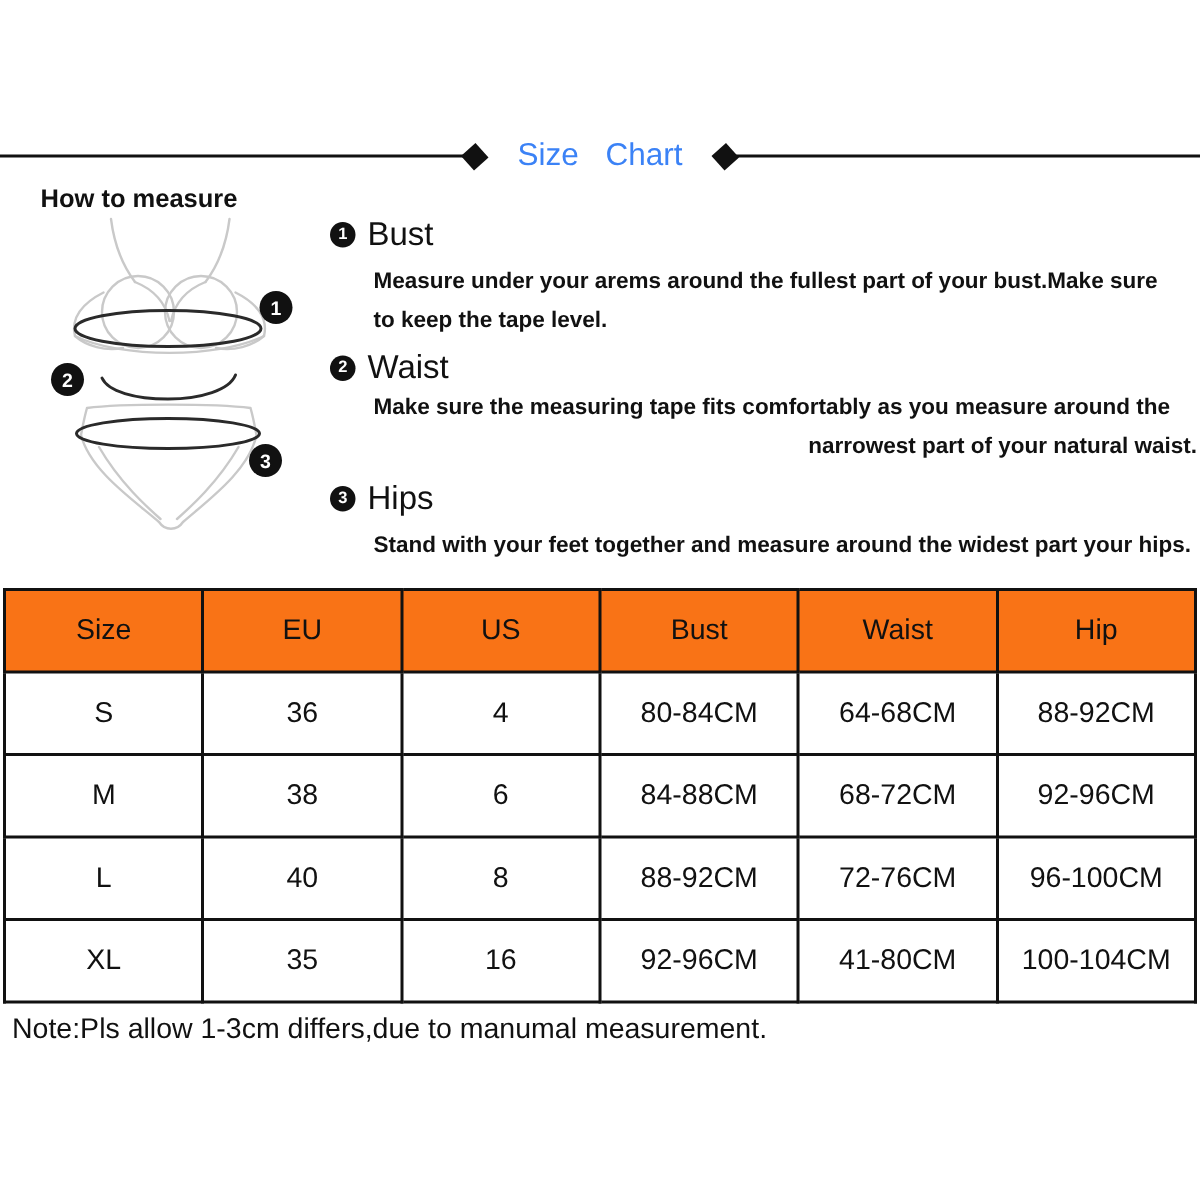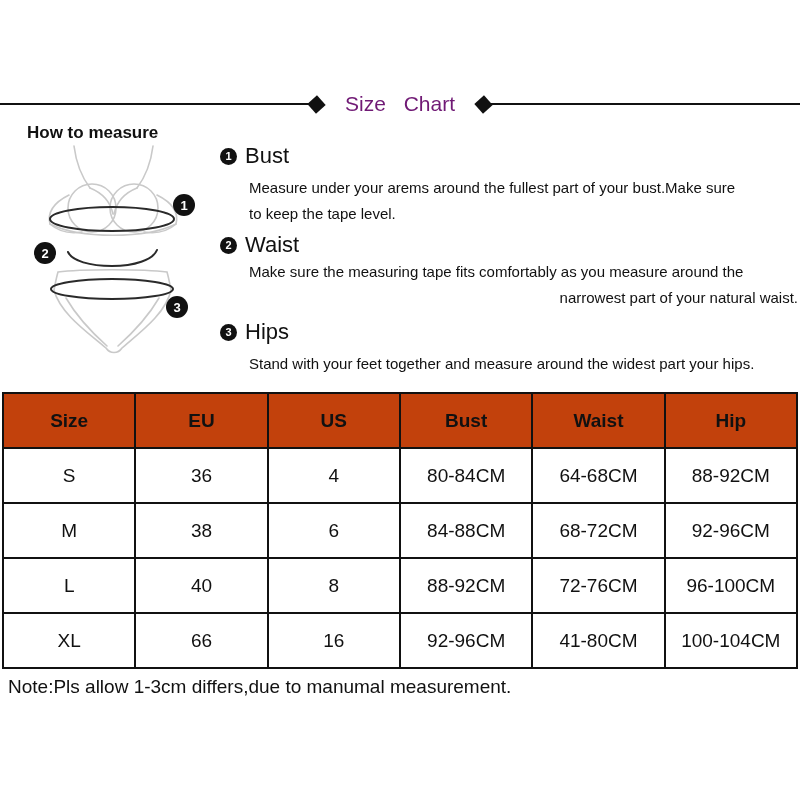--- a/index.html
+++ b/index.html
@@ -5,45 +5,45 @@
   * { margin:0; padding:0; box-sizing:border-box; }
   html,body { width:800px; height:800px; background:#ffffff; }
   body { font-family:"Liberation Sans", sans-serif; color:#111; }
   .page { position:relative; width:800px; height:800px; background:#fff; overflow:hidden; }
 
   
   .title-row { position:absolute; top:91px; left:0; width:800px; height:26px;
                display:flex; align-items:center; }
   .rule { flex:1; height:0; border-top:2px solid #111; }
   .diamond { width:13px; height:13px; background:#111; transform:rotate(48deg); flex:0 0 auto; }
-  .title { font-size:21px; padding:0 22px; word-spacing:12px; white-space:nowrap; color:#701a75; }
+  .title { font-size:21px; padding:0 22px; word-spacing:12px; white-space:nowrap; color:#3b82f6; }
 
   .howto { position:absolute; left:27px; top:123px; font-size:17px; white-space:nowrap;font-weight:bold; }
 
   .figure { position:absolute; left:10px; top:138px; }
 
   
   .sections { position:absolute; left:220px; top:143px; width:578px; }
   .sec-head { display:flex; align-items:center; gap:8px; font-size:22px; line-height:26px; }
   .badge { width:17px; height:17px; border-radius:50%; background:#111; color:#fff;
            font-size:11px; font-weight:bold; display:flex; align-items:center;
            justify-content:center; flex:0 0 auto; }
-  .desc { margin-left:29px; margin-top:6px; font-size:15px; font-weight:400; line-height:26px; }
+  .desc { margin-left:29px; margin-top:6px; font-size:15px; font-weight:700; line-height:26px; }
   .desc div { white-space:nowrap; }
   .desc .indent { padding-left:9px;text-align:right; }
   .section-waist { margin-top:5px; }
   .section-waist .desc { margin-top:1px; }
   .section-hips { margin-top:8px; }
 
   
   table.size-table { position:absolute; left:2px; top:392px; width:796px;
                      border-collapse:collapse; table-layout:fixed; }
   .size-table th, .size-table td { border:2px solid #111; height:55px;
                      text-align:center; vertical-align:middle; font-size:19px; }
-  .size-table th { background:#c2410c; font-weight:bold; }
+  .size-table th { background:#f97316; font-weight:normal; }
   .size-table td { background:#fff; font-weight:normal; }
 
   .note { position:absolute; left:8px; top:676px; font-size:19px; white-space:nowrap; }
 
   svg .garment { fill:none; stroke:#c9c9c9; stroke-width:1.6; stroke-linecap:round; }
   svg .measure { fill:none; stroke:#2a2a2a; stroke-width:2; stroke-linecap:round; }
   svg .pt { fill:#111; }
   svg .pt-num { fill:#fff; font-size:13px; font-weight:bold; text-anchor:middle;
                 font-family:"Liberation Sans", sans-serif; }
 </style>
@@ -160,21 +160,21 @@
       <tr>
         <td>L</td>
         <td>40</td>
         <td>8</td>
         <td>88-92CM</td>
         <td>72-76CM</td>
         <td>96-100CM</td>
       </tr>
       <tr>
         <td>XL</td>
-        <td>66</td>
+        <td>35</td>
         <td>16</td>
         <td>92-96CM</td>
         <td>41-80CM</td>
         <td>100-104CM</td>
       </tr>
     </tbody>
   </table>
 
   <div class="note">Note:Pls allow 1-3cm differs,due to manumal measurement.</div>
 

